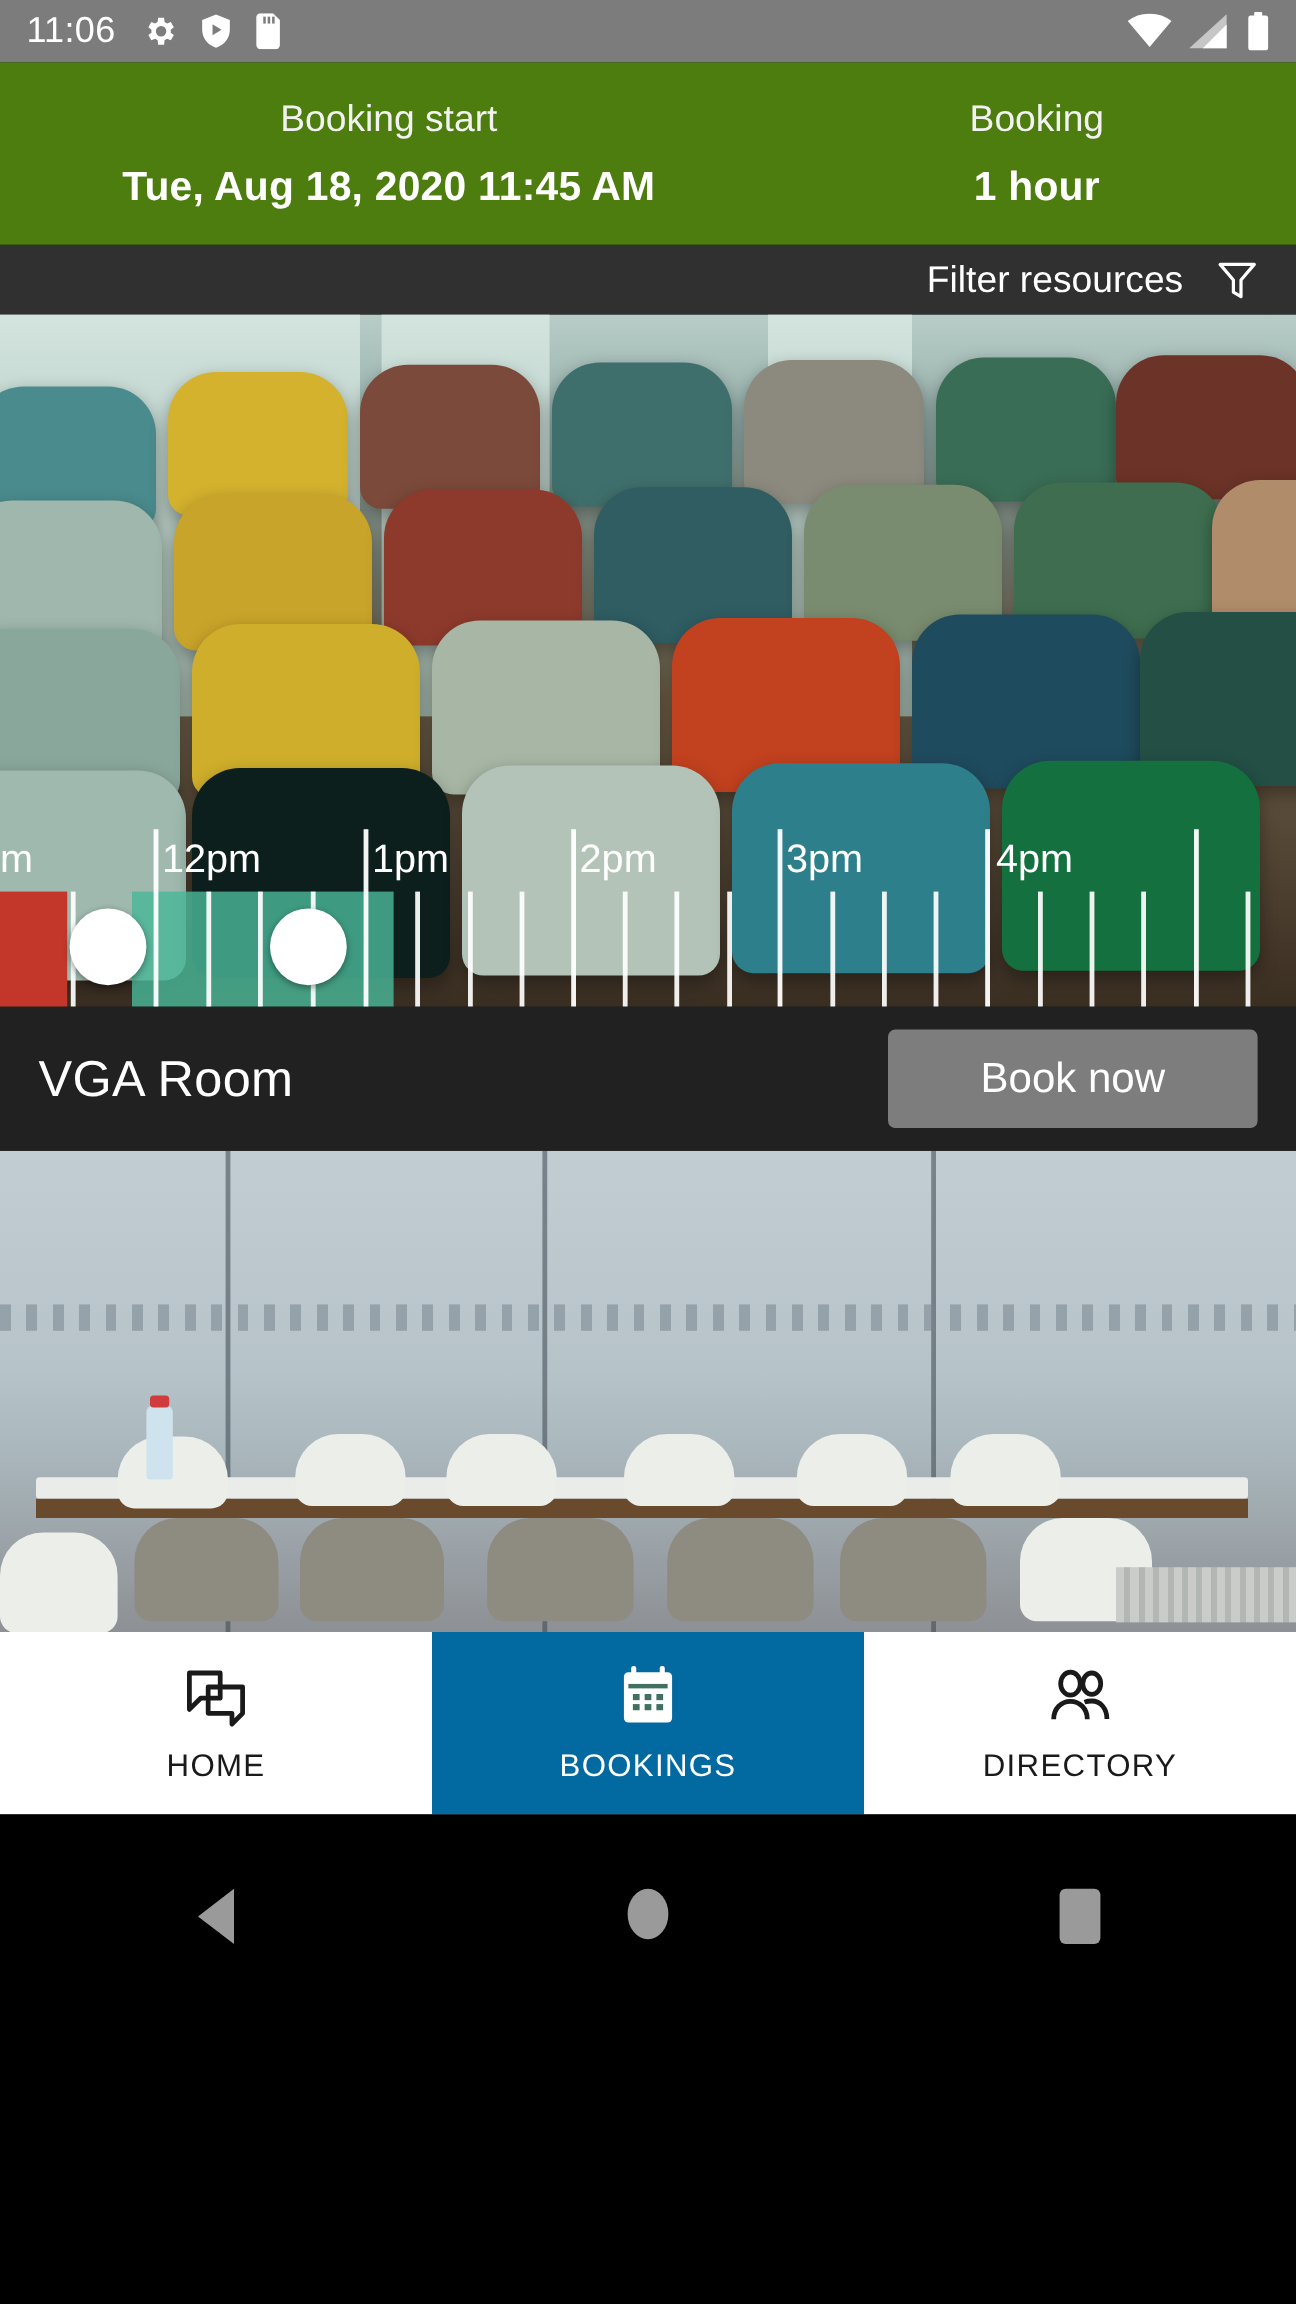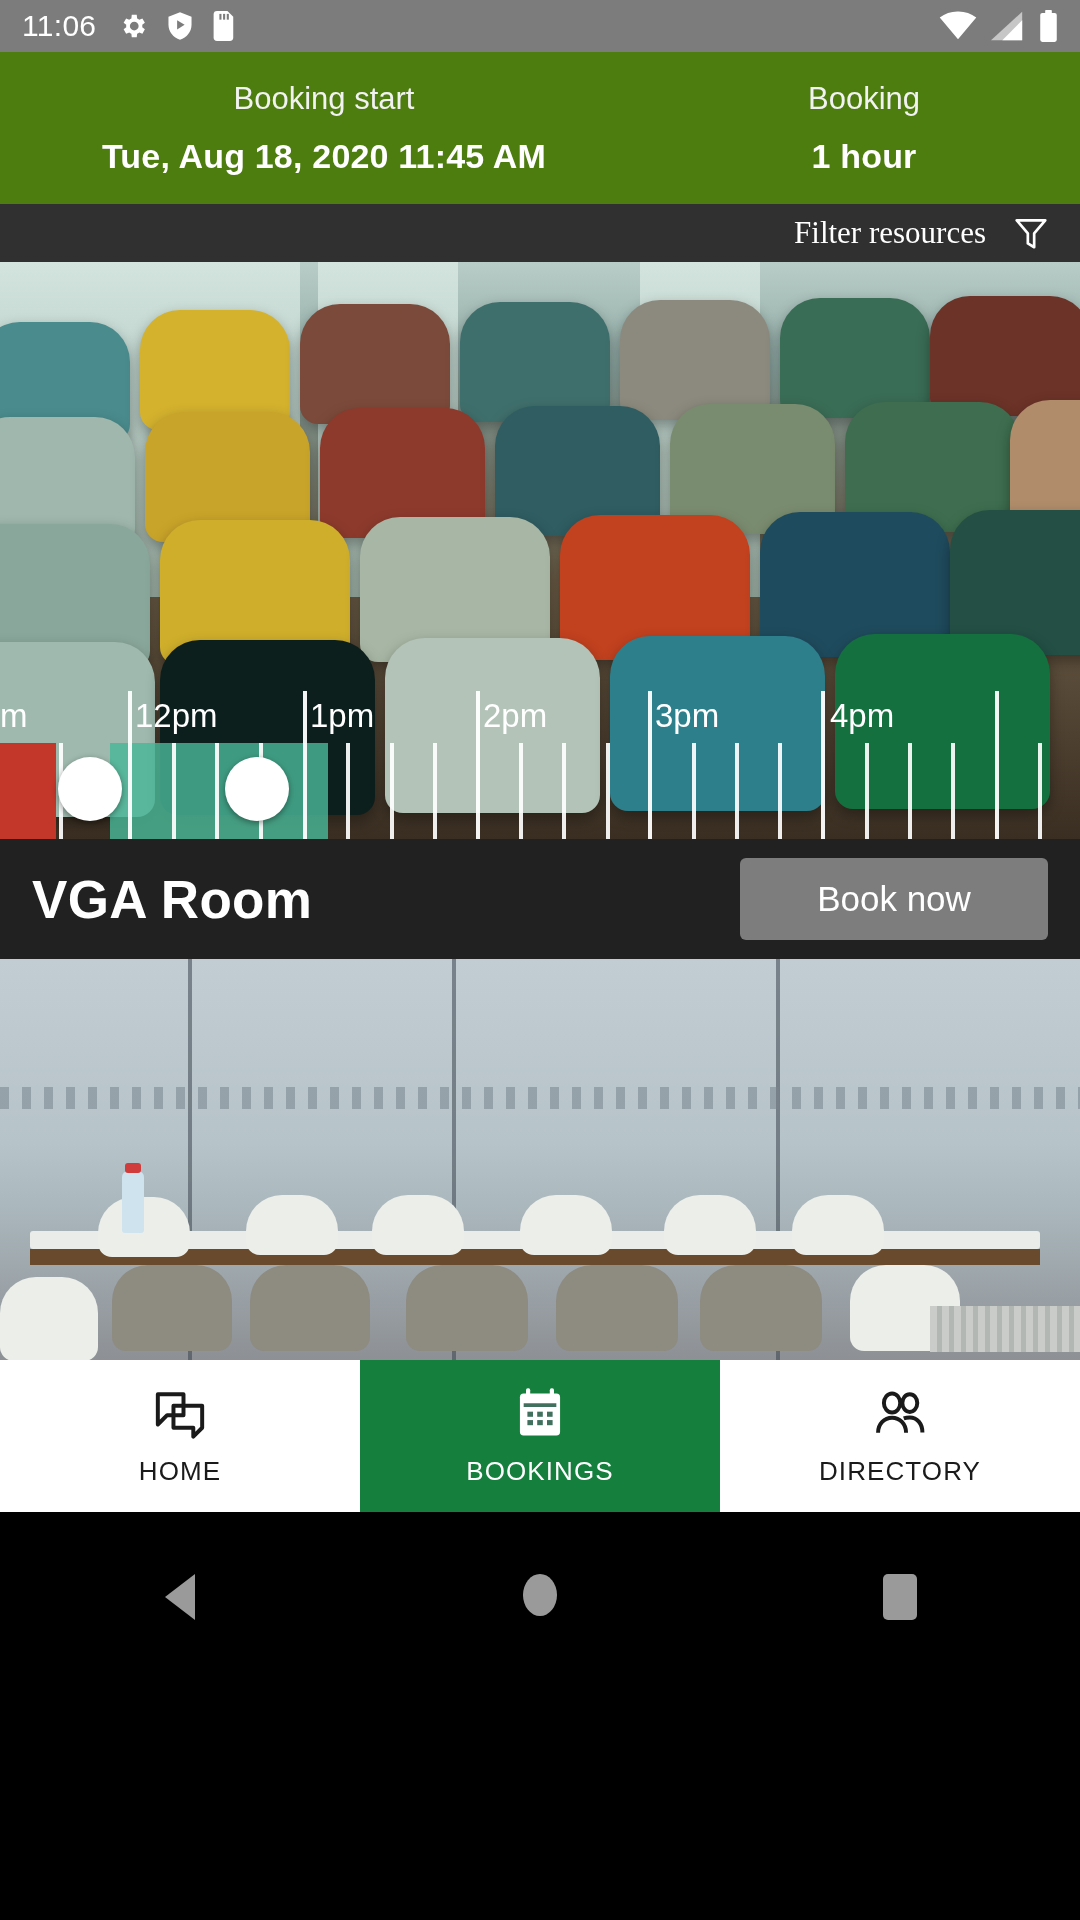--- a/index.html
+++ b/index.html
@@ -30,21 +30,21 @@
   .bh-col.dur{ width:432px; }
   .bh-label{ font-size:31px; color:#f2f2f2; font-weight:400; margin-bottom:20px; }
   .bh-value{ font-size:34px; color:#ffffff; font-weight:700; letter-spacing:.2px; }
 
   
   .filterbar{
     position:absolute; top:204px; left:0; width:1080px; height:58px;
     background:#303030; display:flex; align-items:center; justify-content:flex-end;
     padding-right:30px; gap:26px;
   }
-  .filter-label{ font-size:31px; color:#ffffff;font-family:Liberation Serif, serif; }
+  .filter-label{ font-size:31px; color:#ffffff; }
   .funnel{ width:38px; height:38px; }
 
   
   .card1{ position:absolute; top:262px; left:0; width:1080px; height:577px; overflow:hidden; }
   .photo-chairs{ position:absolute; inset:0; }
 
   
   .photo-chairs .bg{
     position:absolute; inset:0;
     background:
@@ -66,21 +66,21 @@
   .handle{
     position:absolute; width:64px; height:64px; border-radius:50%;
     background:#ffffff; top:66px; box-shadow:0 2px 6px rgba(0,0,0,.4);
   }
 
   
   .card-foot{
     position:absolute; top:839px; left:0; width:1080px; height:120px;
     background:#212121; display:flex; align-items:center; padding:0 32px;
   }
-  .room-name{ font-size:53px; color:#ffffff; font-weight:700; letter-spacing:.3px; }
+  .room-name{ font-size:42px; color:#ffffff; font-weight:400; letter-spacing:.3px; }
   .foot-spacer{ flex:1; }
   .book-btn{
     width:308px; height:82px; background:#7d7d7d; border:none; border-radius:6px;
     color:#ffffff; font-size:35px; font-family:inherit; cursor:pointer;
     display:flex; align-items:center; justify-content:center;
   }
 
   
   .card2{ position:absolute; top:959px; left:0; width:1080px; height:401px; overflow:hidden; }
   .photo-glass{ position:absolute; inset:0;
@@ -99,21 +99,21 @@
 
   
   .bottomnav{
     position:absolute; top:1360px; left:0; width:1080px; height:152px;
     background:#ffffff; display:flex;
   }
   .nav-item{
     flex:1; display:flex; flex-direction:column; align-items:center; justify-content:center;
     gap:14px; cursor:pointer; color:#1a1a1a; height:152px;
   }
-  .nav-item.active{ background:#15803d; color:#ffffff; }
+  .nav-item.active{ background:#0369a1; color:#ffffff; }
   .nav-label{ font-size:26px; letter-spacing:1.1px; font-weight:400; }
   .nav-ico{ width:56px; height:56px; display:block; }
 
   
   .androidnav{
     position:absolute; top:1512px; left:0; width:1080px; height:408px;
     background:#000000; display:flex; align-items:flex-start; justify-content:space-around;
     padding-top:62px;
   }
   .and-btn{ width:120px; display:flex; align-items:center; justify-content:center; cursor:pointer; }

